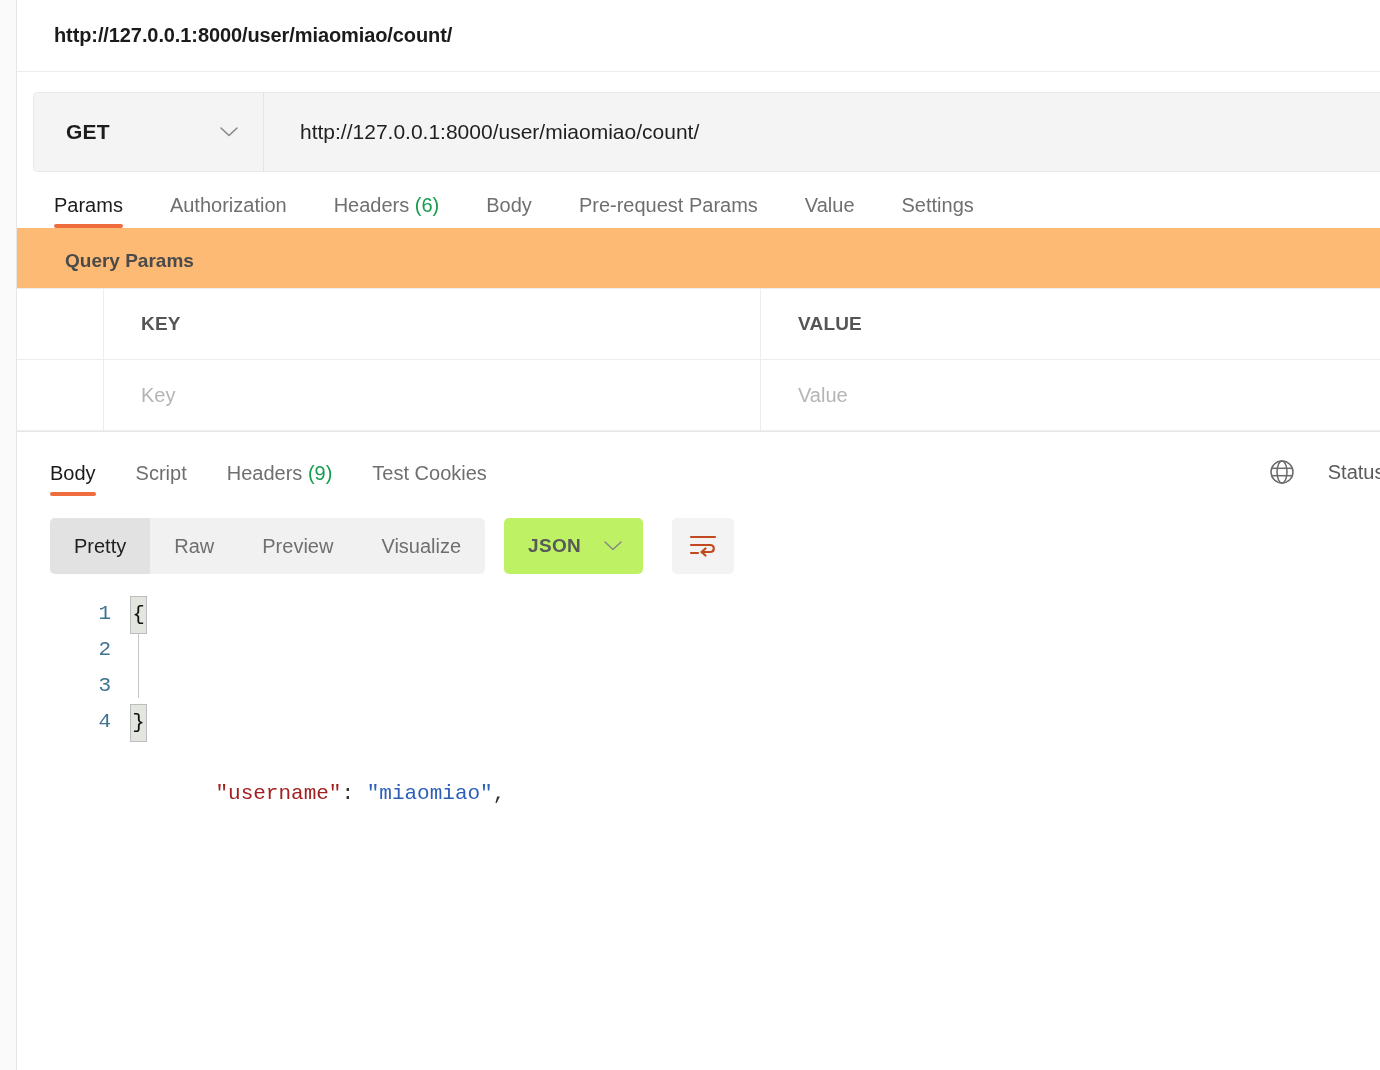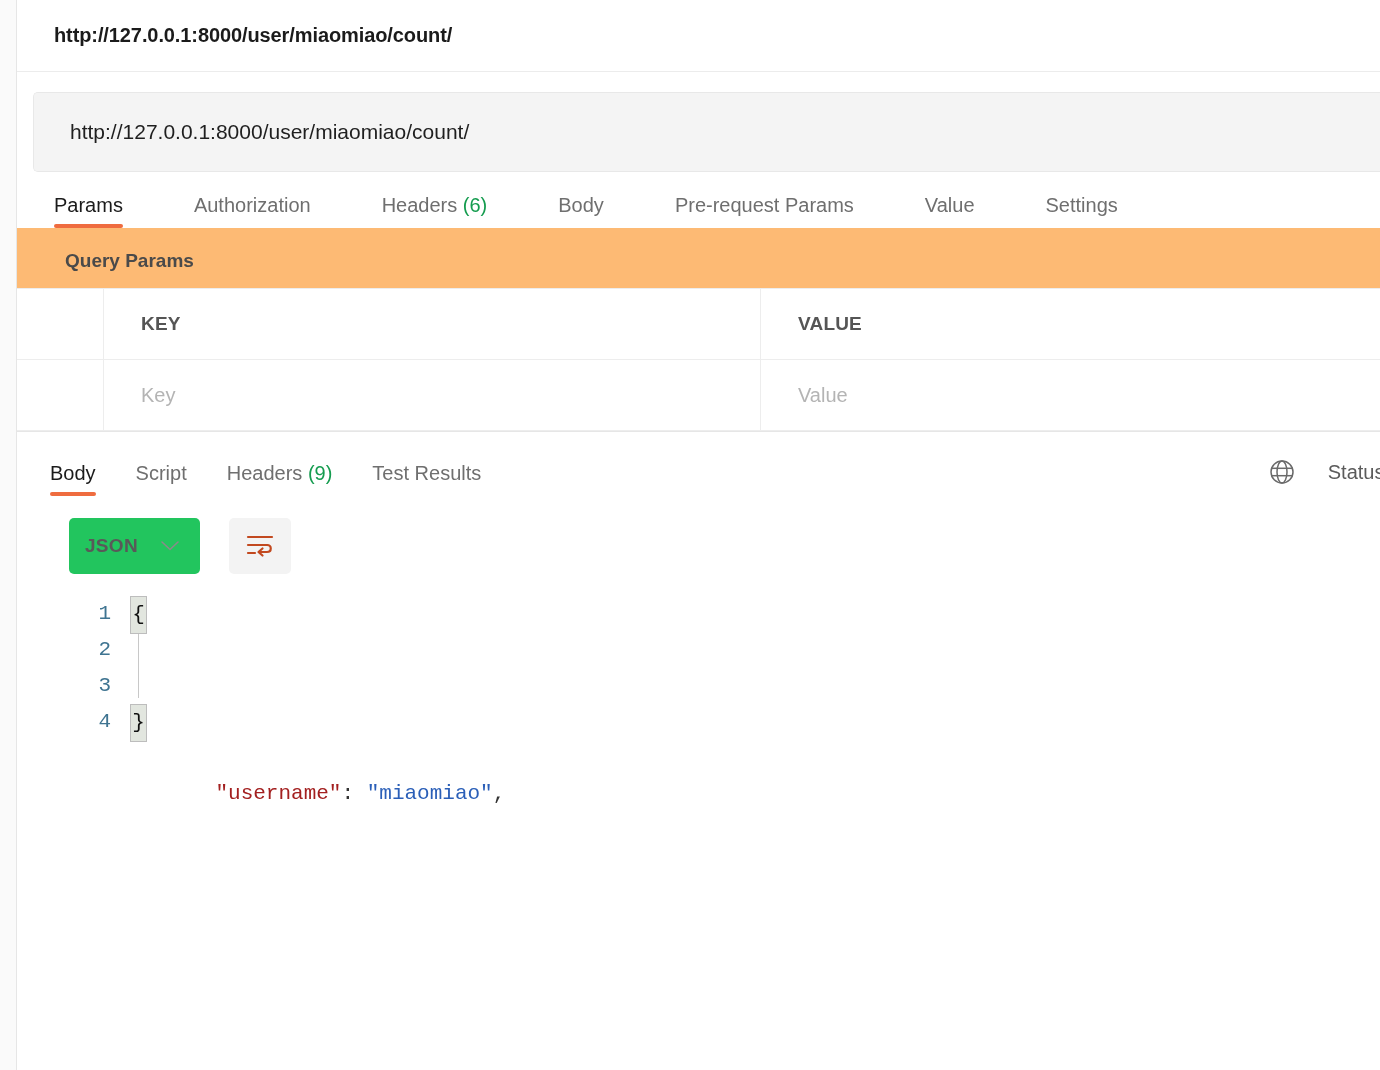--- a/index.html
+++ b/index.html
@@ -120,21 +120,20 @@
   }
 
   
   .req-tabs {
     display: flex;
     align-items: flex-start;
     padding: 22px 0 0 37px;
     background: #ffffff;
     height: 62px;
     box-sizing: border-box;
-    gap: 24px;
   }
   .tab {
     font-size: 20px;
     color: #6f6f6f;
     margin-right: 47px;
     padding-bottom: 11px;
     position: relative;
     cursor: pointer;
     white-space: nowrap;
   }
@@ -269,24 +268,24 @@
     cursor: pointer;
     white-space: nowrap;
   }
   .seg.active {
     background: #e2e2e2;
     color: #202020;
   }
   .format-select {
     display: flex;
     align-items: center;
-    background: #22c55e;
+    background: #bef264;
     border-radius: 5px;
     height: 56px;
-    padding: 0 20px 0 16px;
+    padding: 0 20px 0 24px;
     margin-left: 19px;
     cursor: pointer;
   }
   .format-label {
     font-size: 19px;
     font-weight: bold;
     color: #595959;
     letter-spacing: 0.3px;
     margin-right: 22px;
   }
@@ -372,20 +371,28 @@
   <div class="left-gutter"></div>
 
   <div class="content-area">
 
     <div class="request-title-bar">
       <div class="request-title">http://127.0.0.1:8000/user/miaomiao/count/</div>
     </div>
 
     <div class="url-bar-wrap">
       <div class="url-bar">
+        <div class="method-select">
+          <span class="method-label">GET</span>
+          <span class="chev">
+            <svg width="20" height="12" viewBox="0 0 20 12" fill="none" xmlns="http://www.w3.org/2000/svg">
+              <path d="M2 2 L10 9.5 L18 2" stroke="#8a8a8a" stroke-width="1.6" stroke-linecap="round" stroke-linejoin="round"></path>
+            </svg>
+          </span>
+        </div>
         <div class="url-input">http://127.0.0.1:8000/user/miaomiao/count/</div>
       </div>
     </div>
 
     <div class="req-tabs">
       <div class="tab active"><span>Params</span></div>
       <div class="tab"><span>Authorization</span></div>
       <div class="tab"><span>Headers</span> <span class="count">(6)</span></div>
       <div class="tab"><span>Body</span></div>
       <div class="tab"><span>Pre-request Params</span></div>
@@ -418,36 +425,50 @@
 
     <div class="req-filler"></div>
 
     <div class="response-pane">
 
       <div class="resp-tabbar">
         <div class="resp-tabs">
           <div class="tab active"><span>Body</span></div>
           <div class="tab"><span>Script</span></div>
           <div class="tab"><span>Headers</span> <span class="count">(9)</span></div>
-          <div class="tab"><span>Test Results</span></div>
+          <div class="tab"><span>Test Cookies</span></div>
         </div>
         <div class="resp-status">
           <span class="globe-icon">
             <svg width="28" height="28" viewBox="0 0 28 28" fill="none" xmlns="http://www.w3.org/2000/svg">
               <circle cx="14" cy="14" r="11" stroke="#6a6a6a" stroke-width="1.5"></circle>
               <ellipse cx="14" cy="14" rx="5" ry="11" stroke="#6a6a6a" stroke-width="1.5"></ellipse>
               <line x1="3.2" y1="10.3" x2="24.8" y2="10.3" stroke="#6a6a6a" stroke-width="1.5"></line>
               <line x1="3.2" y1="17.7" x2="24.8" y2="17.7" stroke="#6a6a6a" stroke-width="1.5"></line>
             </svg>
           </span>
           <span class="status-text">Status:</span>
         </div>
       </div>
 
       <div class="body-toolbar">
+        <div class="seg-group">
+          <div class="seg active">
+              <span>Pretty</span>
+            </div>
+          <div class="seg">
+              <span>Raw</span>
+            </div>
+          <div class="seg">
+              <span>Preview</span>
+            </div>
+          <div class="seg">
+              <span>Visualize</span>
+            </div>
+        </div>
 
         <div class="format-select">
           <span class="format-label">JSON</span>
           <span class="chev">
             <svg width="20" height="12" viewBox="0 0 20 12" fill="none" xmlns="http://www.w3.org/2000/svg">
               <path d="M2 2 L10 9.5 L18 2" stroke="#8a8a8a" stroke-width="1.6" stroke-linecap="round" stroke-linejoin="round"></path>
             </svg>
           </span>
         </div>
 

